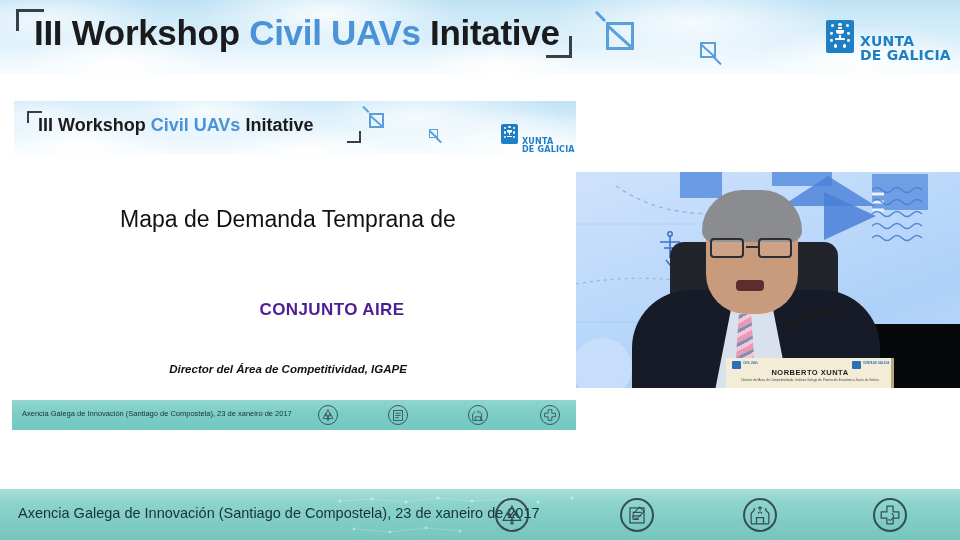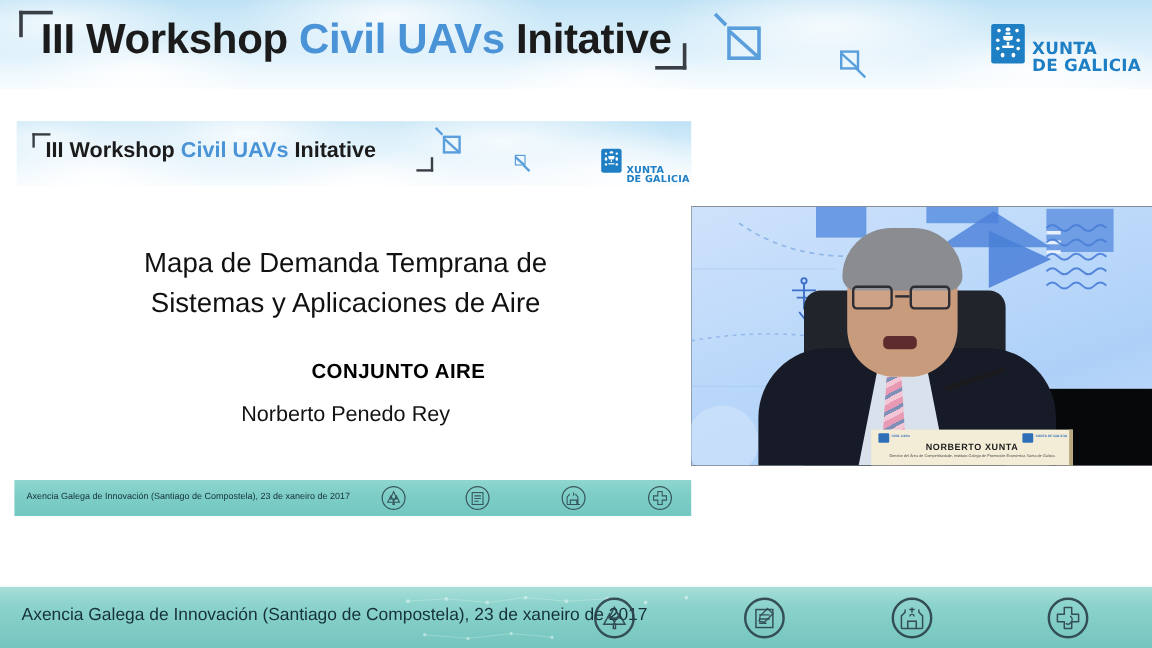--- a/index.html
+++ b/index.html
@@ -58,21 +58,21 @@
   #slide-brk-tl { left:13px; top:10px; width:15px; height:12px;
     border-left:2px solid #3a3f46; border-top:2px solid #3a3f46; }
   #slide-brk-br { left:333px; top:30px; width:14px; height:12px;
     border-right:2px solid #3a3f46; border-bottom:2px solid #3a3f46; }
 
   #slide-body { position:absolute; left:0; top:62px; width:576px; height:245px; }
   #slide-heading { position:absolute; left:0; top:48px; width:576px;
     text-align:center; font-size:23px; color:#111; line-height:33px;
     font-family:"Liberation Sans", sans-serif; font-weight:400; }
   #slide-subtitle { position:absolute; left:0; top:145px; width:664px;
-    text-align:center; font-size:17px; font-weight:700; color:#000000;
+    text-align:center; font-size:17px; font-weight:700; color:#4c1d95;
     letter-spacing:.4px; }
   #slide-speaker { position:absolute; left:0; top:180px; width:576px;
     text-align:center; font-size:18px; color:#111; }
   #slide-role { position:absolute; left:0; top:208px; width:576px;
     text-align:center; font-size:11.5px; font-style:italic; font-weight:700; color:#111; }
 
   
   #slide-footer { position:absolute; left:12px; top:307px; width:564px; height:30px;
     background:linear-gradient(180deg,#8fd6ce 0%, #7ccdc6 45%, #74c8c2 100%);
     overflow:hidden; }
@@ -218,24 +218,23 @@
         <div class="txt" style="font-size:8px;">
           <div>XUNTA</div>
           <div>DE GALICIA</div>
         </div>
       </div>
     </div>
 
     <div id="slide-body">
       <div id="slide-heading">
         <div>Mapa de Demanda Temprana de</div>
-        <div>Sistemas y Aplicaciones  de Aire</div>
       </div>
       <div id="slide-subtitle">CONJUNTO AIRE</div>
-      <div id="slide-speaker">Norberto Penedo Rey</div>
+      <div id="slide-role">Director del Área de Competitividad, IGAPE</div>
     </div>
 
     <div id="slide-footer">
       <div class="ftxt">Axencia Galega de Innovación (Santiago de Compostela), 23 de xaneiro de 2017</div>
 
       <div class="sf-ico" style="left:306px;">
         <svg viewBox="0 0 20 20" width="100%" height="100%" style="display:block">
           <path d="M10 4 L13 11 H7 Z M7.5 8 L10.5 14 H4.5 Z M12.5 8 L15.5 14 H9.5 Z M9.4 14 h1.2 v2 h-1.2 Z" fill="none" stroke="#2b4148" stroke-width="1"></path>
         </svg>
       </div>

